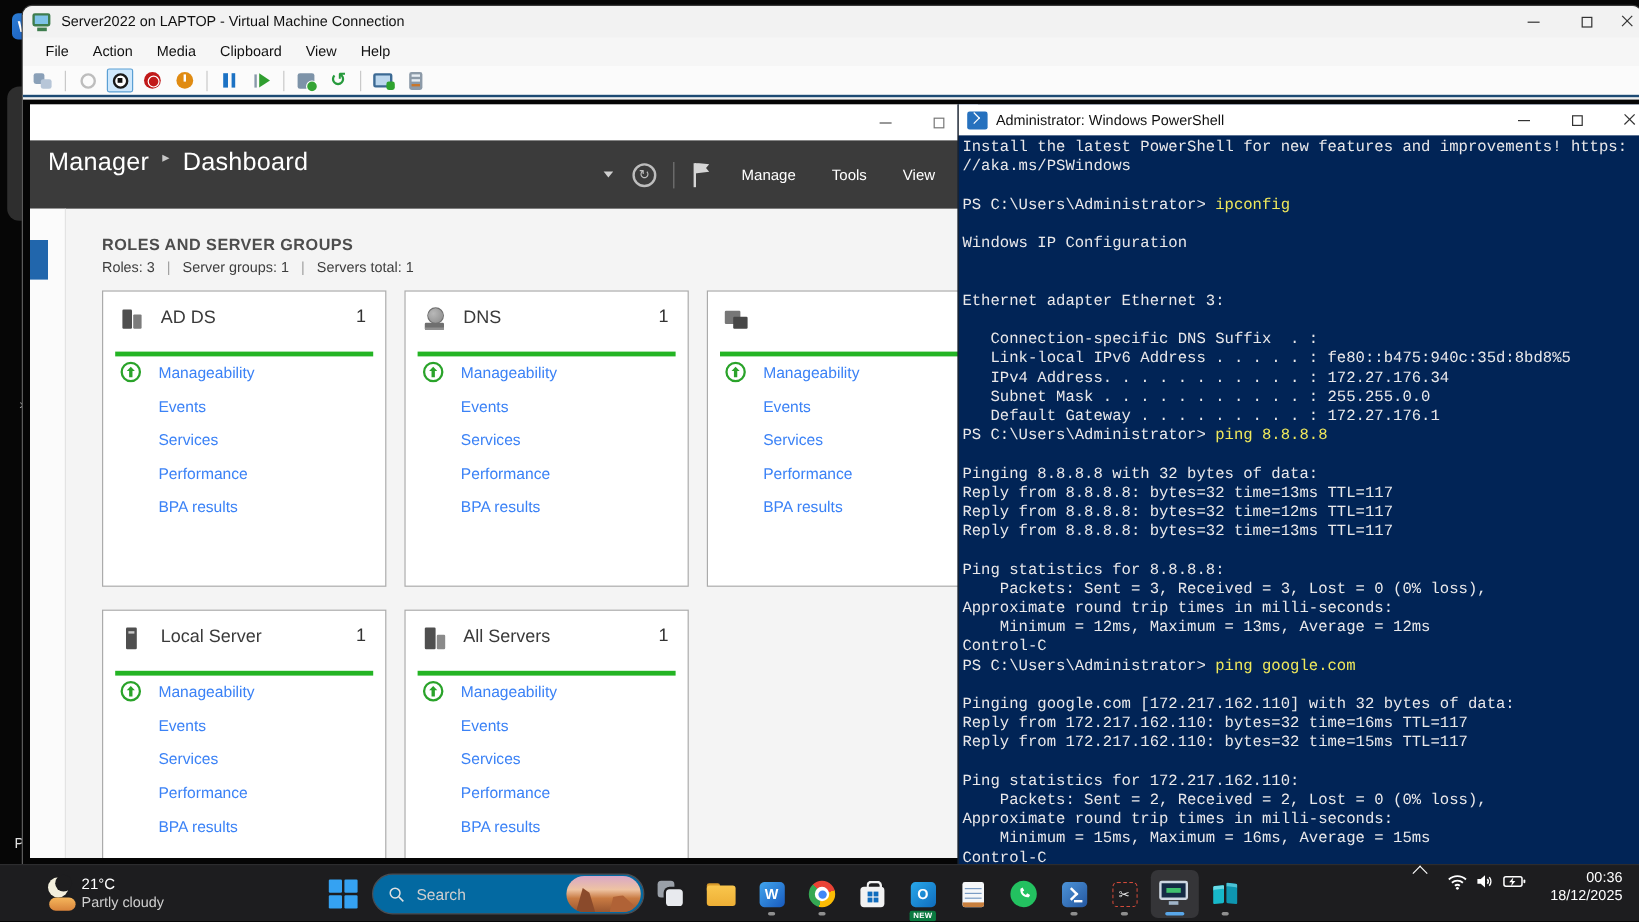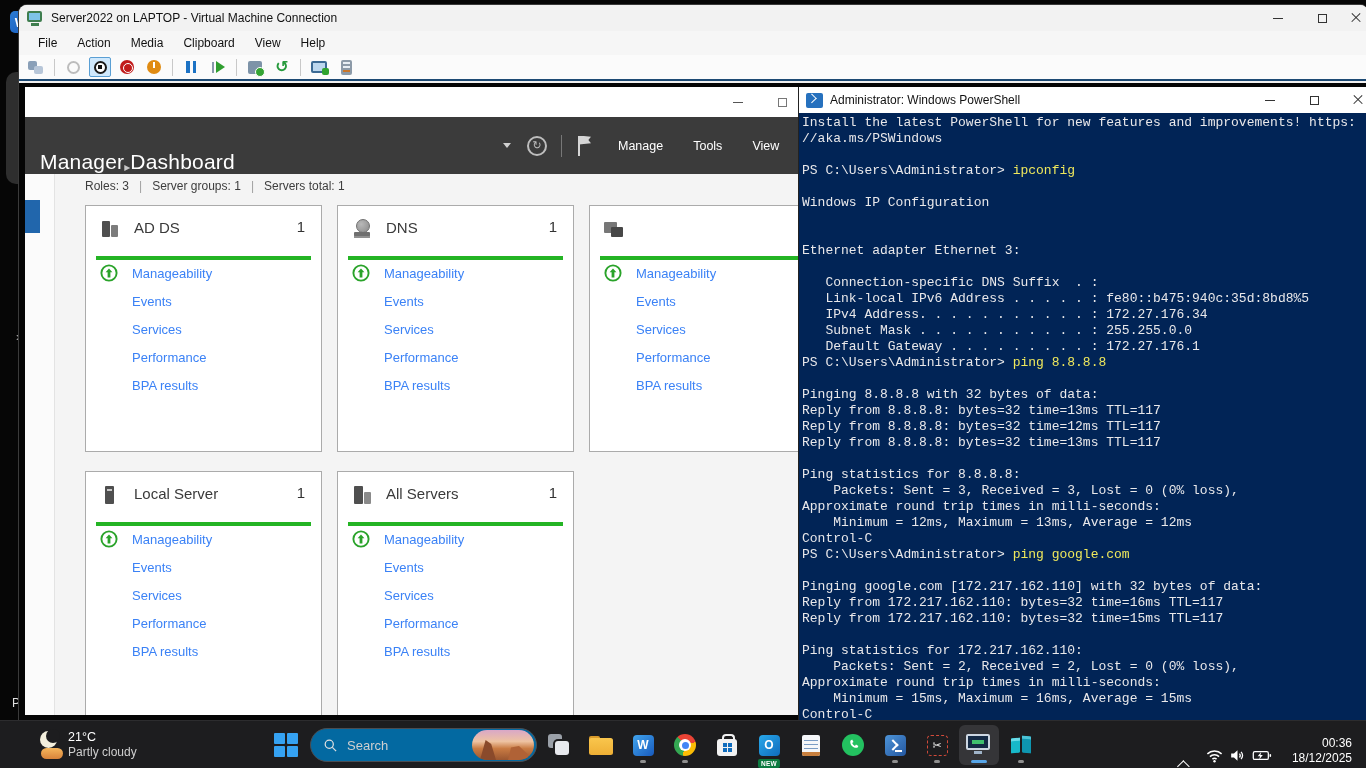--- a/index.html
+++ b/index.html
@@ -67,21 +67,21 @@
   
   .vm-display { position:absolute; left:0; top:78px; right:0; bottom:0; background:#050505; overflow:hidden; }
 
   
   #sm-window { position:absolute; left:6px; top:4px; width:790px; height:628px; background:#f4f4f4; overflow:hidden; z-index:3; }
   .sm-titlebar { position:relative; height:30px; background:#ffffff; }
   .sm-btn { position:absolute; top:0; width:34px; height:30px; display:flex; align-items:center; justify-content:center; }
   .sm-btn.min { left:696px; } .sm-btn.max { left:740px; }
   .sm-btn .glyph-min { background:#555; } .sm-btn .glyph-max { border-color:#777; }
   .sm-header { position:relative; height:57px; background:var(--smHeader,#3b3b3b); }
-  .sm-breadcrumb { position:absolute; left:15px; top:0; height:100%; display:flex; align-items:flex-end; }
+  .sm-breadcrumb { position:absolute; left:15px; top:7px; height:100%; display:flex; align-items:flex-start; gap:11px; }
   .sm-bc-left, .sm-bc-current { color:#fff; font-size:21px; font-weight:300; letter-spacing:.2px; }
   .sm-bc-sep { color:#c8c8c8; font-size:12px; font-family:"DejaVu Sans", sans-serif; }
   .sm-controls { position:absolute; left:478px; top:0; height:100%; display:flex; align-items:center; }
   .sm-caret { width:0; height:0; border-left:4px solid transparent; border-right:4px solid transparent; border-top:5px solid #d0d0d0; margin-right:16px; }
   .sm-refresh { width:20px; height:20px; border:2px solid #bdbdbd; border-radius:50%; color:#bdbdbd; font-size:11px;
     display:flex; align-items:center; justify-content:center; font-family:"DejaVu Sans", sans-serif; margin-right:14px; }
   .sm-vsep { width:1px; height:22px; background:#777; margin-right:14px; }
   .sm-flag { position:relative; width:16px; height:20px; margin-right:26px; }
   .sm-flag::before { content:""; position:absolute; left:2px; top:0; width:1.5px; height:20px; background:#d6d6d6; }
   .sm-flag::after { content:""; position:absolute; left:3px; top:0; width:12px; height:9px; background:#d6d6d6; clip-path:polygon(0 0,100% 15%,78% 50%,100% 85%,0 100%); }
@@ -198,21 +198,21 @@
   .ic-vmconnect { position:relative; width:26px; height:22px; }
   .ic-vmconnect .scr { position:absolute; left:0; top:0; width:24px; height:16px; background:#142a45; border:2px solid #cdd7e2; border-radius:2px; }
   .ic-vmconnect .bar { position:absolute; left:6px; top:6px; width:12px; height:3.5px; background:#3fc06e; }
   .ic-vmconnect .std { position:absolute; left:8px; top:17px; width:8px; height:3px; background:#9fb3c8; }
   .ic-hyperv { position:relative; width:22px; height:22px; }
   .ic-hyperv::before { content:""; position:absolute; left:1px; top:4px; width:9px; height:15px; background:#17b8c9; border-radius:1px;
     box-shadow:inset 0 3px 0 #6adce8; transform:skewY(-6deg); }
   .ic-hyperv::after { content:""; position:absolute; left:12px; top:2px; width:9px; height:17px; background:#0e96b0; border-radius:1px;
     box-shadow:inset 0 3px 0 #4cc3d6; transform:skewY(6deg); }
   
-  .tb-tray { position:absolute; right:8px; top:0; height:48px; display:flex; align-items:flex-end; gap:1px; }
+  .tb-tray { position:absolute; right:8px; top:0; height:48px; display:flex; align-items:flex-start; gap:1px; }
   .tray-chevron { width:9px; height:9px; border-left:1.6px solid #fff; border-top:1.6px solid #fff;
     transform:rotate(45deg) translateY(3px); margin-right:10px; }
   .tray-glyphs { display:flex; align-items:center; gap:4px; padding:4px 4px; border-radius:6px; }
   .tray-clock { text-align:right; color:#fff; font-size:12px; line-height:15px; margin-left:8px; padding:3px 6px; border-radius:6px; }
 </style>
 </head>
 <body>
 
 <div id="screen">
 
@@ -319,20 +319,21 @@
             <span class="sm-menu-item">Manage</span>
             <span class="sm-menu-item">Tools</span>
             <span class="sm-menu-item">View</span>
           </div>
         </div>
         <div class="sm-body">
           <div class="sm-nav">
             <span class="sm-nav-indicator"></span>
           </div>
           <div class="sm-content">
+            <div class="sm-section-title">ROLES AND SERVER GROUPS</div>
             <div class="sm-stats">
               <span>Roles: 3</span>
               <span class="sm-stat-sep">|</span>
               <span>Server groups: 1</span>
               <span class="sm-stat-sep">|</span>
               <span>Servers total: 1</span>
             </div>
             <div id="cards-grid">
                 <div class="sm-card">
     <div class="card-head">

